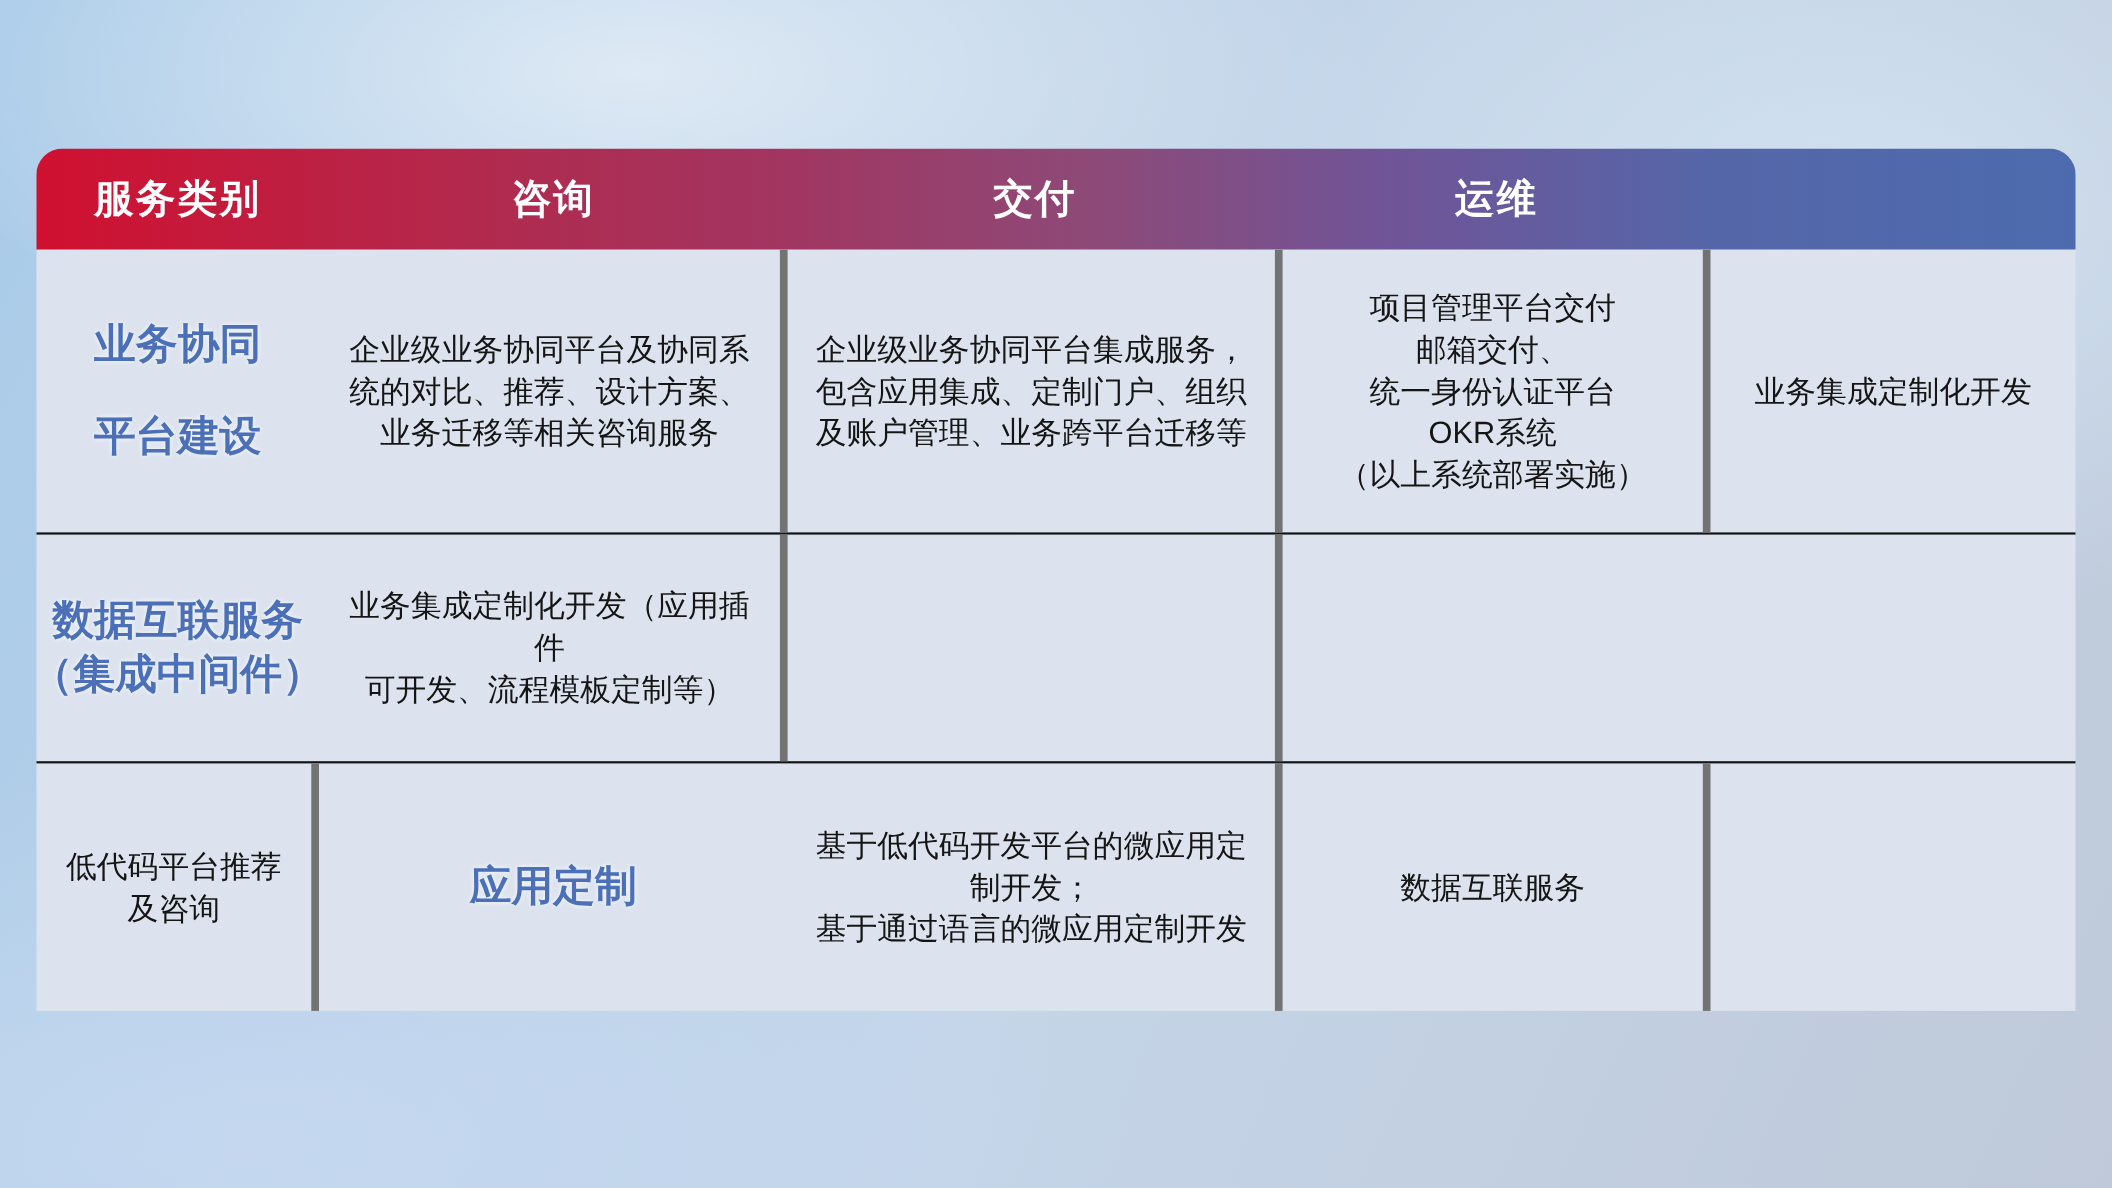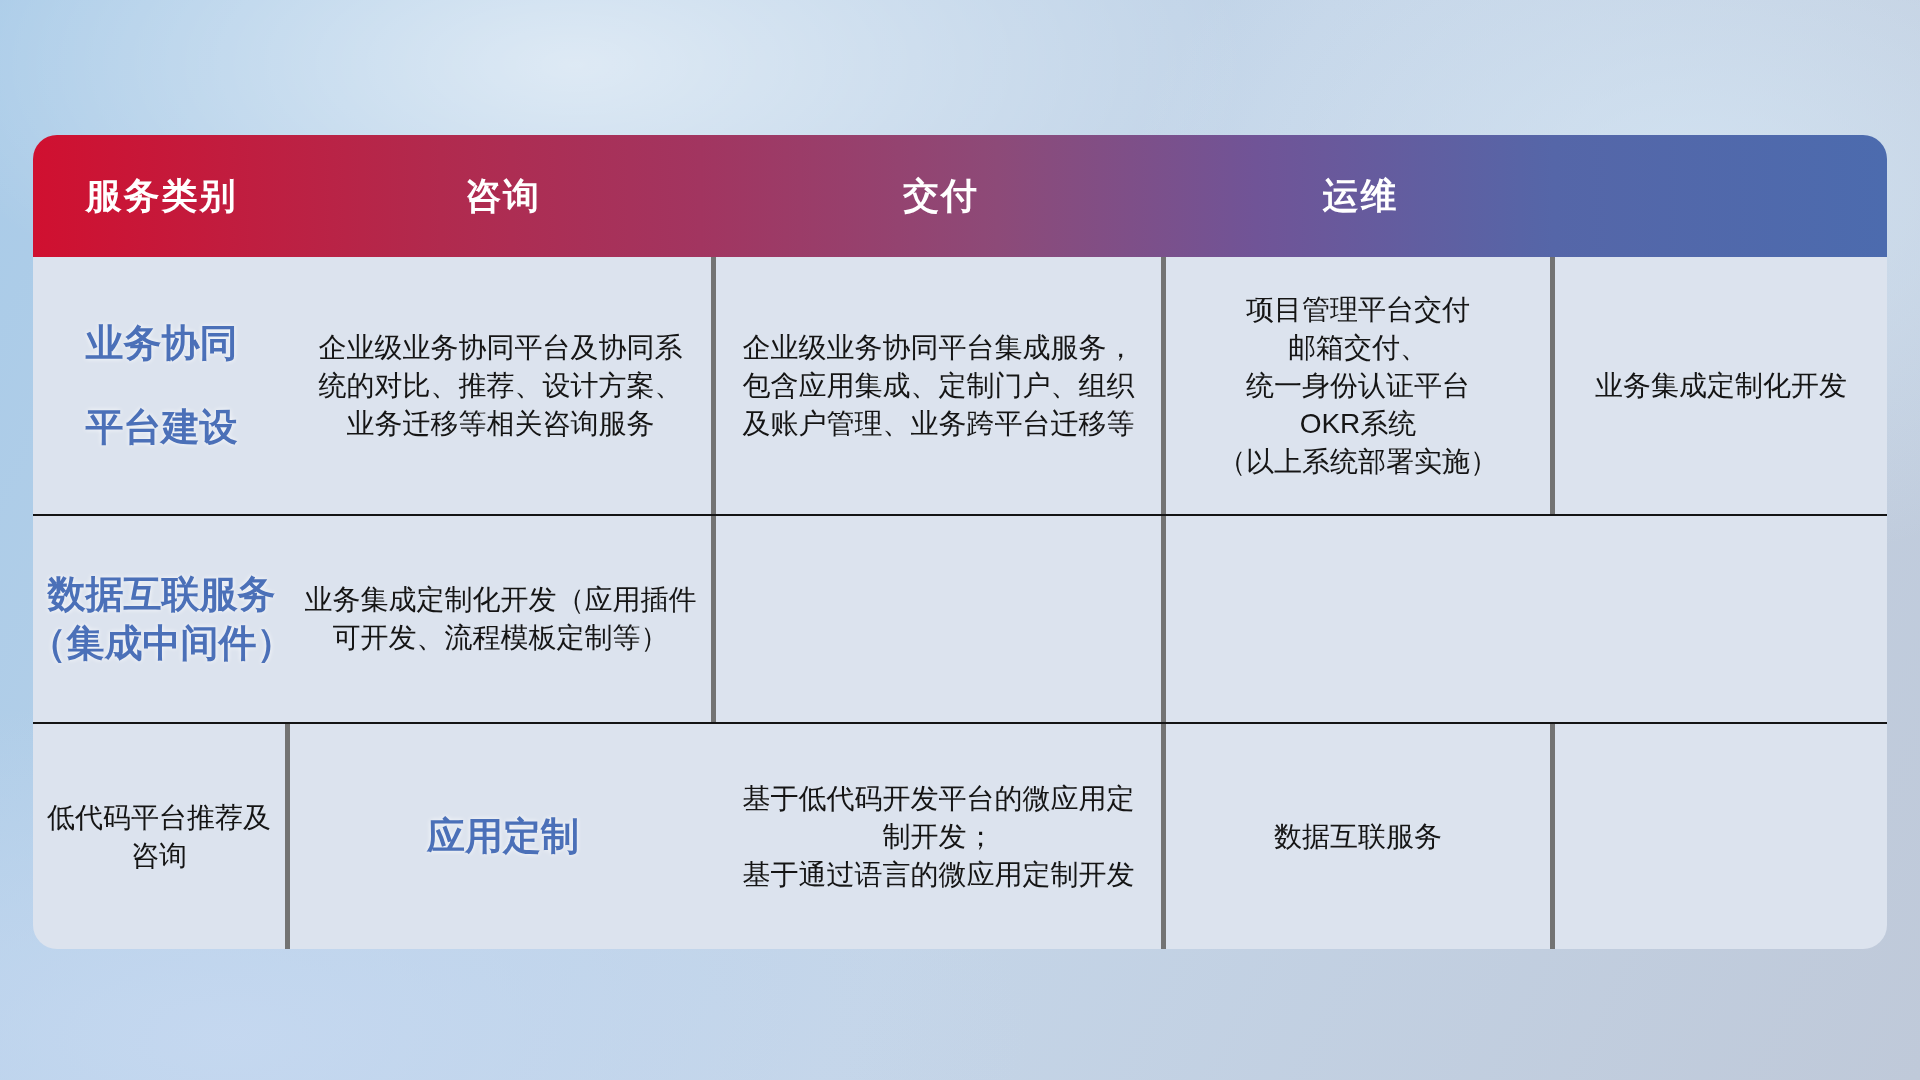--- a/index.html
+++ b/index.html
@@ -22,21 +22,21 @@
     width: 1854px; height: 814px;
     border-radius: 24px;
     overflow: hidden;
   }
   .grid-row {
     display: grid;
     grid-template-columns: 257px 426px 450px 389px 332px;
     width: 100%;
   }
   .thead {
-    height: 122px;
+    height: 92px;
     background: linear-gradient(90deg,
       #d01030 0%, #b12a4e 22%, #a23560 36%,
       #8d4a78 52%, #705497 66%, #5566a8 82%, #4c6bae 100%);
   }
   .th {
     display: flex; align-items: center; justify-content: center;
     color: #ffffff;
     font-size: 36px; font-weight: 700;
     letter-spacing: 2px;
   }
@@ -51,21 +51,21 @@
     display: flex; flex-direction: column;
     align-items: center; justify-content: center;
     text-align: center;
     white-space: pre-line;
     font-size: 28px;
     line-height: 38px;
     color: #151515;
     padding: 0 14px;
   }
   .td.col-consulting, .td.col-development, .td.col-delivery {
-    border-right: 5px solid #737373;
+    border-right: 7px solid #737373;
   }
   .td.cat {
     font-weight: 700;
     font-size: 38px;
     color: #4b70b8;
     white-space: pre;
     padding: 0;
     text-shadow: 0 0 5px rgba(255,255,255,.9);
     line-height: 1.3;
   }

